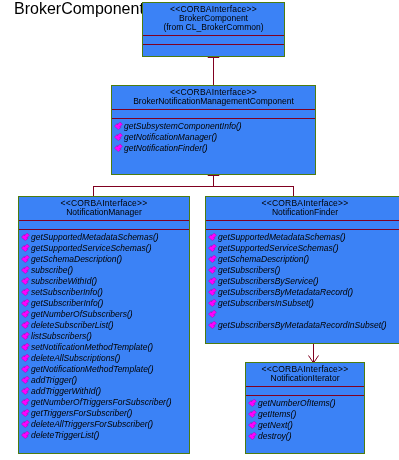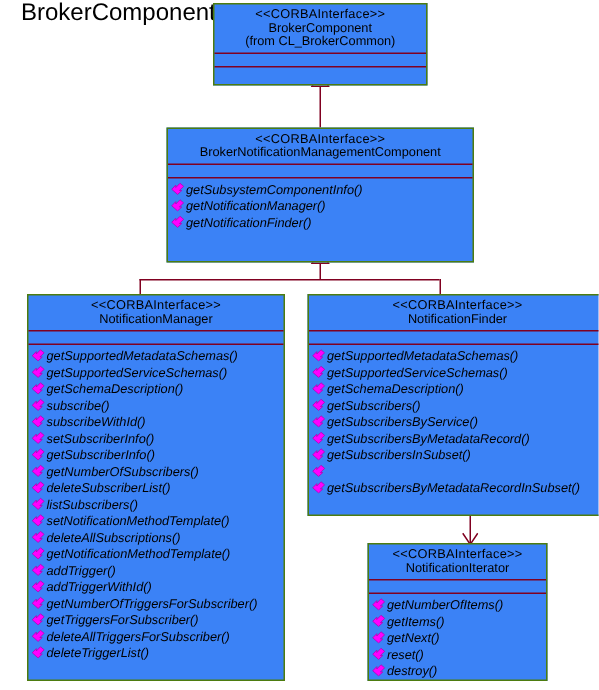--- a/index.html
+++ b/index.html
@@ -385,24 +385,18 @@
         <div class="member">
           <span class="op-icon"><svg viewBox="0 0 9 9" width="9" height="9">
               <path d="M0.5 5.2 L3.2 2.4 L3.2 4.0 L6.0 1.2 L8.4 3.2 L5.6 6.0 L7.2 6.0 L4.4 8.6 Z" fill="#ff00ff" stroke="#b000b0" stroke-width="0.5" stroke-linejoin="round"></path>
             </svg></span>
           <span class="member-label">getNext()</span>
         </div>
         <div class="member">
           <span class="op-icon"><svg viewBox="0 0 9 9" width="9" height="9">
               <path d="M0.5 5.2 L3.2 2.4 L3.2 4.0 L6.0 1.2 L8.4 3.2 L5.6 6.0 L7.2 6.0 L4.4 8.6 Z" fill="#ff00ff" stroke="#b000b0" stroke-width="0.5" stroke-linejoin="round"></path>
             </svg></span>
-          <span class="member-label">reset()</span>
-        </div>
-        <div class="member">
-          <span class="op-icon"><svg viewBox="0 0 9 9" width="9" height="9">
-              <path d="M0.5 5.2 L3.2 2.4 L3.2 4.0 L6.0 1.2 L8.4 3.2 L5.6 6.0 L7.2 6.0 L4.4 8.6 Z" fill="#ff00ff" stroke="#b000b0" stroke-width="0.5" stroke-linejoin="round"></path>
-            </svg></span>
           <span class="member-label">destroy()</span>
         </div>
       </div>
   </div>
 
 </div>
 
 </body></html>

